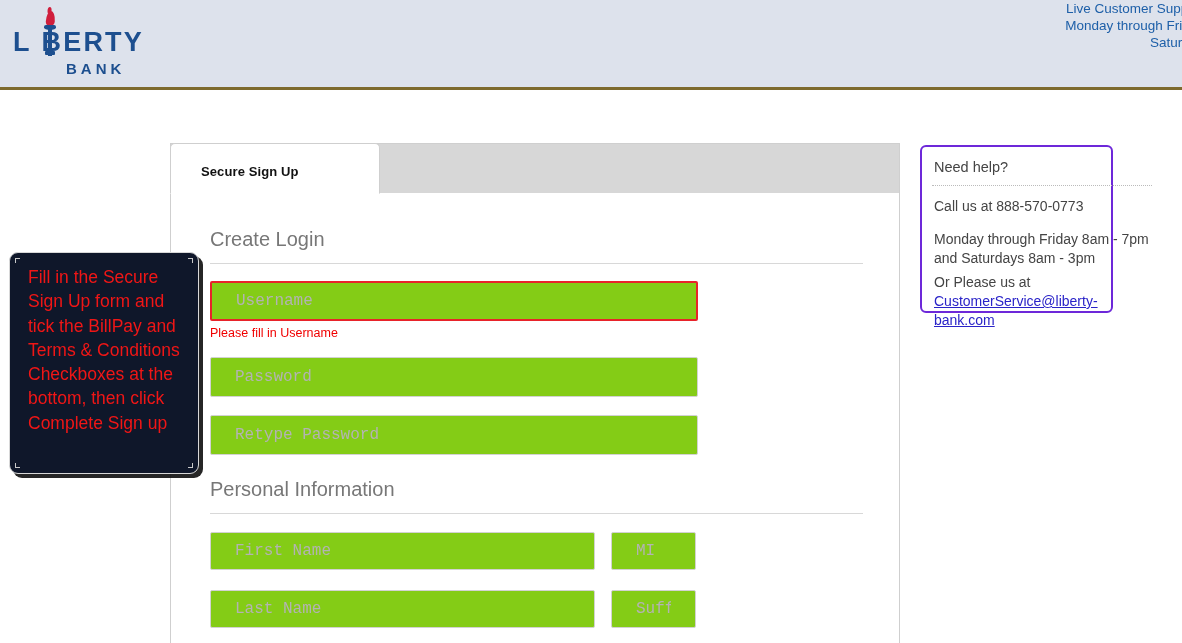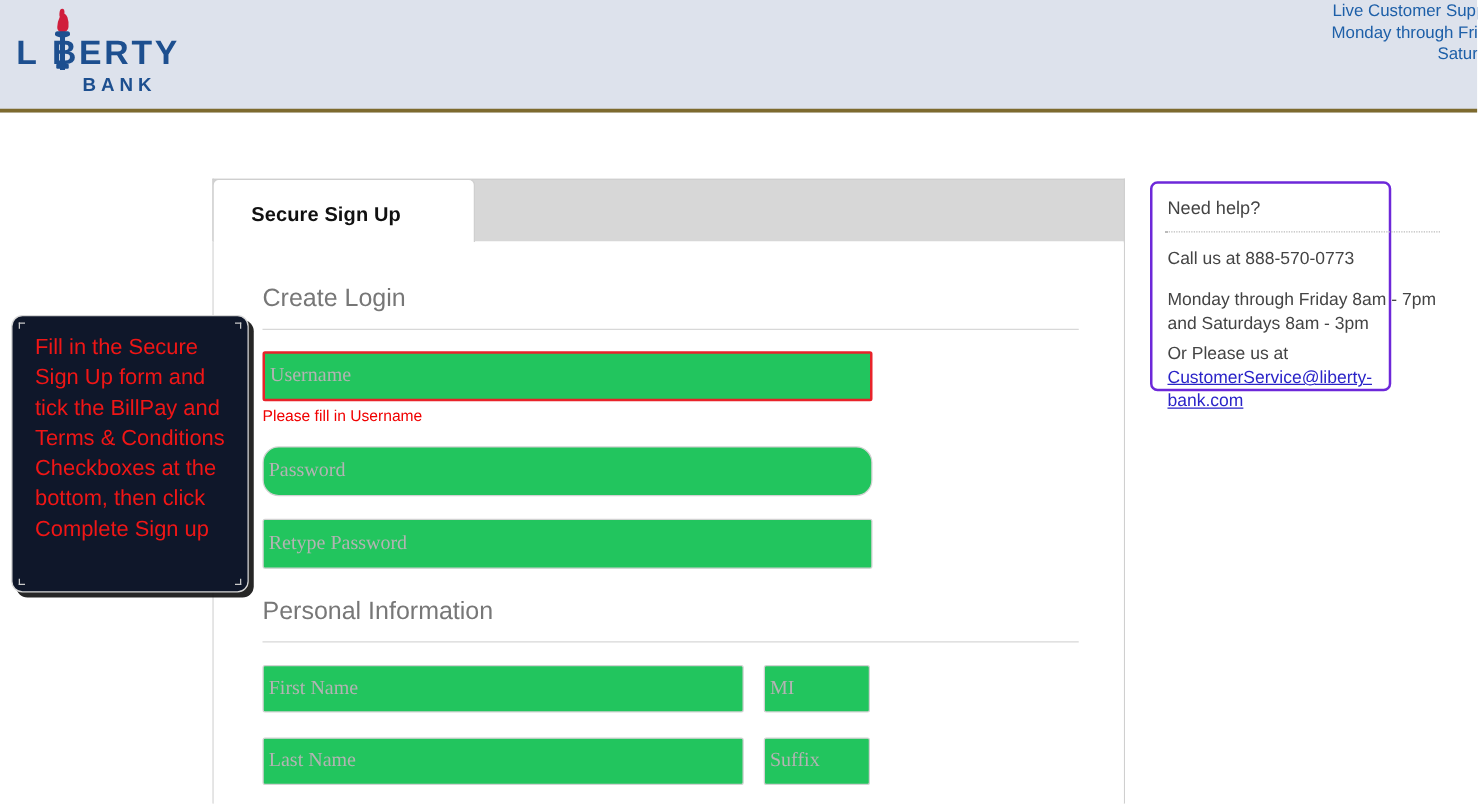--- a/index.html
+++ b/index.html
@@ -141,21 +141,21 @@
     width: 210px;
     height: 51px;
     background: #ffffff;
     border: 1px solid #cfcfcf;
     border-bottom: 1px solid #ffffff;
     border-radius: 5px 5px 0 0;
   }
   .tab-active .tab-label {
     position: absolute;
     left: 30px; top: 20px;
-    font-size: 16px;
+    font-size: 13px;
     font-weight: bold;
     color: #111111;
     letter-spacing: 0.1px;
   }
 
   .form-body {
     position: absolute;
     left: 171px; top: 194px;
     width: 728px;
     height: 449px;
@@ -169,27 +169,27 @@
     font-weight: normal;
   }
   .section-rule {
     position: absolute;
     height: 1px;
     background: #d8d8d8;
   }
 
   .fld {
     position: absolute;
-    background: #22c55e;
+    background: #84cc16;
     border: 1px solid #d2d2d2;
     border-radius: 2px;
-    font-family: Liberation Serif, serif;
+    font-family: Liberation Mono, monospace;
     font-size: 16px;
     color: #555555;
-    padding: 0 4px;
+    padding: 0 24px;
     outline: none;
   }
   .fld::placeholder { color: #b3b3b3; opacity: 1; }
   .fld.error { border: 2px solid #e8232a; }
 
   .err-msg {
     position: absolute;
     font-size: 12.5px;
     color: #f00000;
   }
@@ -299,21 +299,21 @@
   </div>
 
   <div class="form-body">
 
     <div class="section-head" style="left:39px; top:34px;">Create Login</div>
     <div class="section-rule" style="left:39px; top:69px; width:653px;"></div>
 
     <input class="fld error" style="left: 39px; top: 87px; width: 488px; height: 40px;" placeholder="Username">
     <div class="err-msg" style="left:39px; top:132px;">Please fill in Username</div>
 
-    <input class="fld" type="password" style="left: 39px; top: 163px; width: 488px; height: 40px; border-radius: 13px;" placeholder="Password">
+    <input class="fld" type="password" style="left: 39px; top: 163px; width: 488px; height: 40px;" placeholder="Password">
 
     <input class="fld" type="password" style="left: 39px; top: 221px; width: 488px; height: 40px;" placeholder="Retype Password">
 
     <div class="section-head" style="left:39px; top:284px;">Personal Information</div>
     <div class="section-rule" style="left:39px; top:319px; width:653px;"></div>
 
     <input class="fld" style="left: 39px; top: 338px; width: 385px; height: 38px;" placeholder="First Name">
 
     <input class="fld" style="left: 440px; top: 338px; width: 85px; height: 38px;" placeholder="MI">
 

